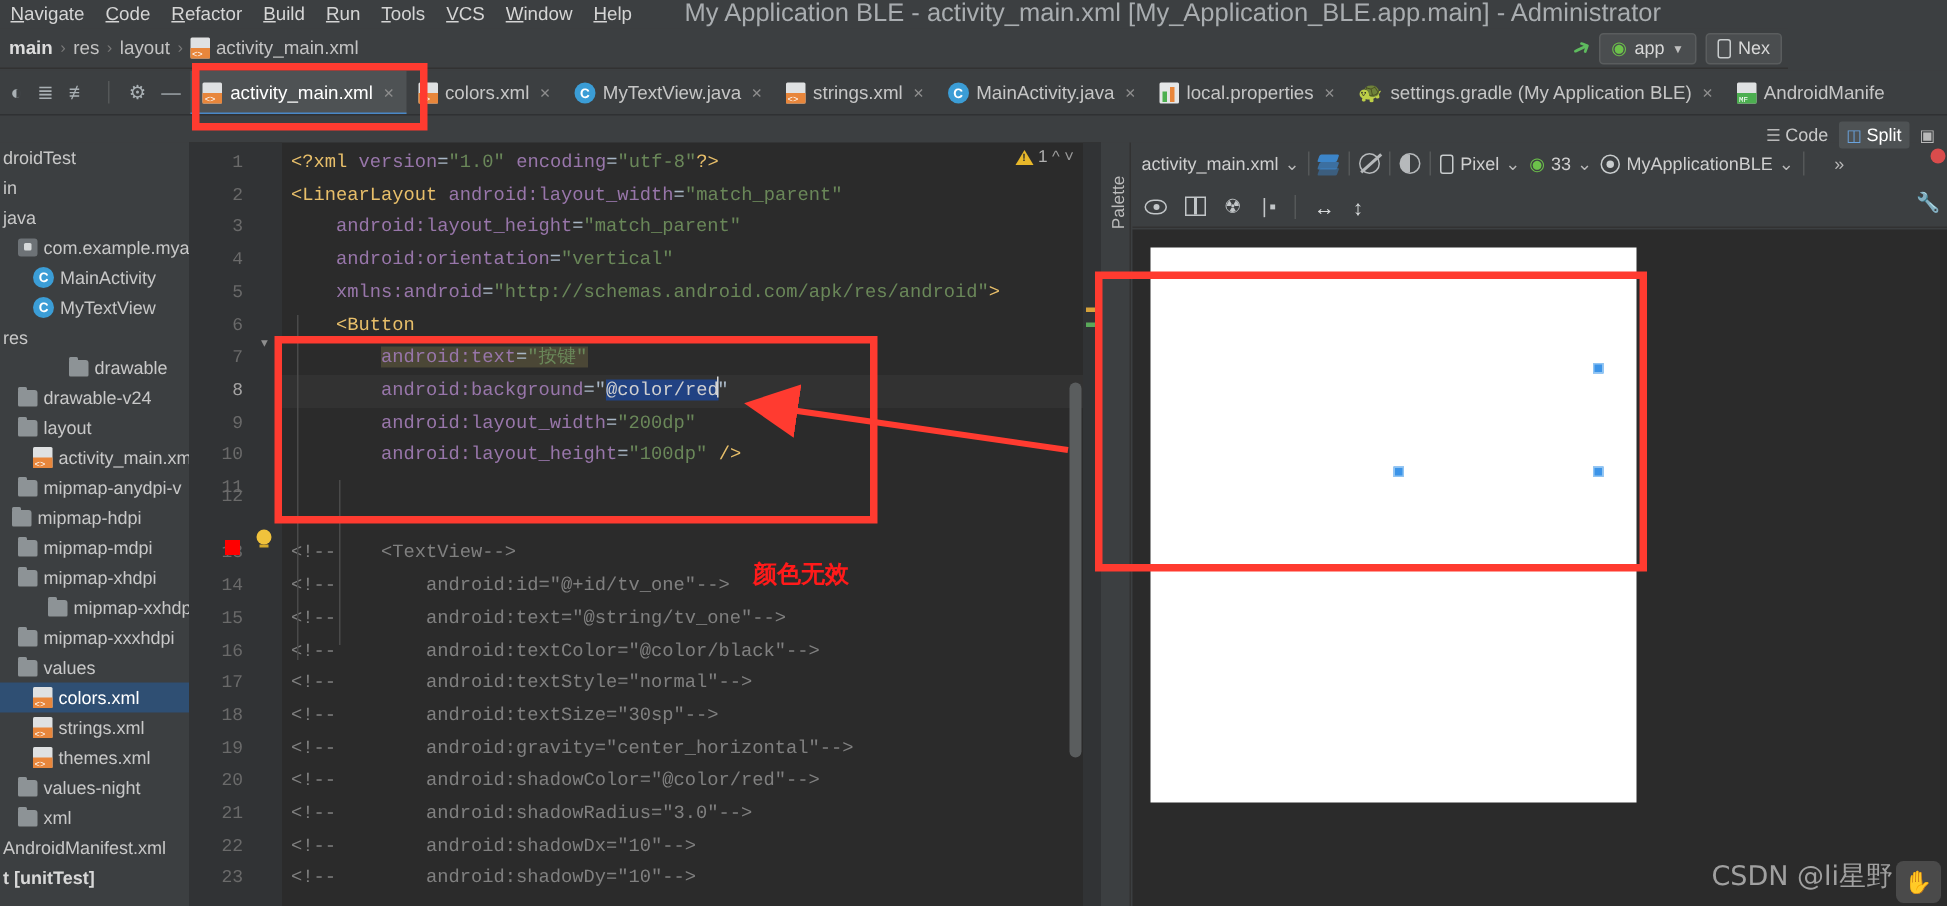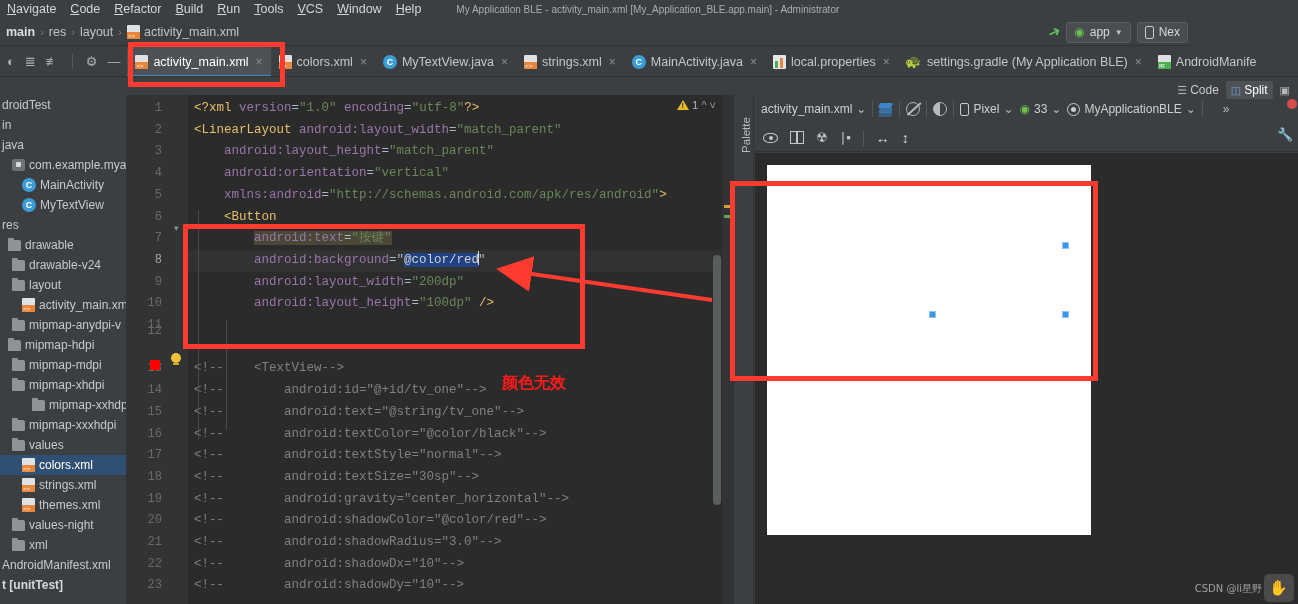--- a/index.html
+++ b/index.html
@@ -21,21 +21,21 @@
     position: absolute; left: 0; top: 0; width: 1298px; height: 18px;
     background: #3c3f41;
     display: flex; align-items: center;
     font-size: 12.5px;
   }
   .menu-item {
     padding: 0 7px; color: #d5d5d5; white-space: nowrap; line-height: 18px;
   }
   .menu-item .mn { text-decoration: underline; }
   .win-title {
-    margin-left: 28px; color: #a9adb0; font-size: 10px; white-space: nowrap;
+    margin-left: 28px; color: #a9adb0; font-size: 17px; white-space: nowrap;
   }
 
   
   .navbar {
     position: absolute; left: 0; top: 19px; width: 1192px; height: 27px;
     background: #3c3f41;
     display: flex; align-items: center;
     font-size: 12.5px;
     border-bottom: 1px solid #323232;
   }
@@ -349,21 +349,21 @@
 
   
   .redbox {
     position: absolute; border: 5px solid #ff3b30; pointer-events: none; z-index: 20;
   }
   .redarrow { position: absolute; z-index: 21; }
 
   
   .watermark {
     position: absolute; right: 36px; bottom: 8px;
-    color: #b5b5b5; font-size: 10px; opacity: .85;
+    color: #b5b5b5; font-size: 18px; opacity: .85;
     font-family: "DejaVu Sans", sans-serif; z-index: 15;
   }
   .wm-badge {
     position: absolute; right: 4px; bottom: 2px;
     width: 30px; height: 28px; background: #4a4a4a; border-radius: 5px;
     display: flex; align-items: center; justify-content: center;
     font-size: 15px; color: #e0e0e0; z-index: 15;
   }
 </style>
 </head>
@@ -492,21 +492,21 @@
         <span class="ic-java">C</span>
         <span>MainActivity</span>
       </div>
       <div class="tree-row" style="padding-left: 22px;">
         <span class="ic-java">C</span>
         <span>MyTextView</span>
       </div>
       <div class="tree-row" style="padding-left: 2px;">
         <span>res</span>
       </div>
-      <div class="tree-row" style="padding-left: 8px;">
+      <div class="tree-row" style="padding-left: 8px; margin-left: 38px;">
         <span class="ic-folder"></span>
         <span>drawable</span>
       </div>
       <div class="tree-row" style="padding-left: 12px;">
         <span class="ic-folder"></span>
         <span>drawable-v24</span>
       </div>
       <div class="tree-row" style="padding-left: 12px;">
         <span class="ic-folder"></span>
         <span>layout</span>

